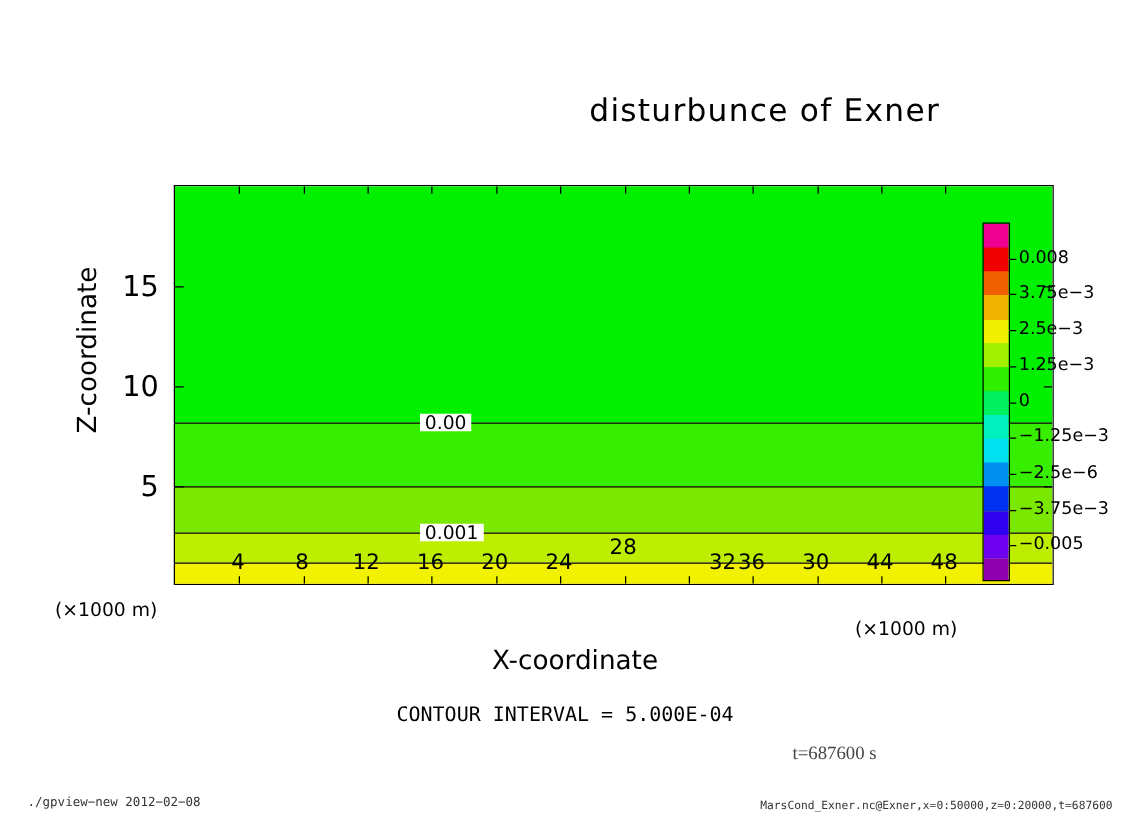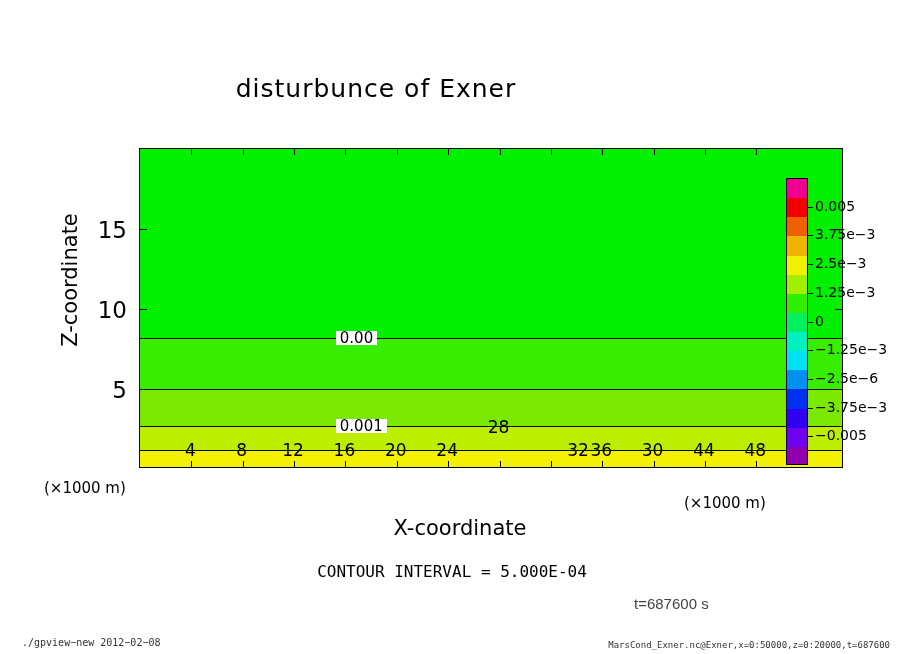--- a/index.html
+++ b/index.html
@@ -12,21 +12,21 @@
     height: 654px;
     position: relative;
     font-family: "DejaVu Sans", sans-serif;
     color: #000000;
     overflow: hidden;
   }
   .abs { position: absolute; }
 
   #title {
     left: 0; top: 74px; width: 752px;
-    text-align: center;
+    text-align: right;
     font-size: 25px;
     letter-spacing: 1px;
     font-family: "DejaVu Sans", sans-serif;
   }
 
   
   #plot-frame {
     left: 139px; top: 148px;
     width: 704px; height: 320px;
     border: 1px solid #000;
@@ -122,21 +122,21 @@
 
   #contour-interval {
     left: 0; top: 562px; width: 904px;
     text-align: center;
     font-size: 16px;
     font-family: "DejaVu Sans Mono", monospace;
   }
   #time-text {
     left: 634px; top: 595px;
     font-size: 15px;
-    font-family: Liberation Sans, sans-serif;
+    font-family: Liberation Serif, serif;
     color: #444444;
   }
   #footer-left {
     left: 22px; top: 637px;
     font-size: 10px;
     color: #333333;
     font-family: "DejaVu Sans Mono", monospace;
   }
   #footer-right {
     right: 14px; top: 640px;
@@ -239,21 +239,21 @@
     <div class="cb-cell" style="top: 153.067px; height: 19.6333px; background: rgb(0, 240, 192);"></div>
     <div class="cb-cell" style="top: 172.2px; height: 19.6333px; background: rgb(0, 224, 240);"></div>
     <div class="cb-cell" style="top: 191.333px; height: 19.6333px; background: rgb(0, 144, 240);"></div>
     <div class="cb-cell" style="top: 210.467px; height: 19.6333px; background: rgb(0, 48, 240);"></div>
     <div class="cb-cell" style="top: 229.6px; height: 19.6333px; background: rgb(48, 0, 240);"></div>
     <div class="cb-cell" style="top: 248.733px; height: 19.6333px; background: rgb(112, 0, 240);"></div>
     <div class="cb-cell" style="top: 267.867px; height: 19.6333px; background: rgb(144, 0, 176);"></div>
   </div>
 <div id="colorbar-annotations">
     <div class="cb-tick" style="top: 206.7px;"></div>
-    <div class="cb-label" style="top: 197.7px;">0.005</div>
+    <div class="cb-label" style="top: 197.7px;">0.008</div>
     <div class="cb-tick" style="top: 235.4px;"></div>
     <div class="cb-label" style="top: 226.4px;">3.75e−3</div>
     <div class="cb-tick" style="top: 264.1px;"></div>
     <div class="cb-label" style="top: 255.1px;">2.5e−3</div>
     <div class="cb-tick" style="top: 292.8px;"></div>
     <div class="cb-label" style="top: 283.8px;">1.25e−3</div>
     <div class="cb-tick" style="top: 321.5px;"></div>
     <div class="cb-label" style="top: 312.5px;">0</div>
     <div class="cb-tick" style="top: 350.2px;"></div>
     <div class="cb-label" style="top: 341.2px;">−1.25e−3</div>
@@ -267,21 +267,21 @@
 
 <div class="abs" id="footer-left">./gpview−new  2012−02−08</div>
 <div class="abs" id="footer-right">MarsCond_Exner.nc@Exner,x=0:50000,z=0:20000,t=687600</div>
 
 <div class="xtick-label" style="left: 170.36px; top: 440px;">4</div>
 <div class="xtick-label" style="left: 221.72px; top: 440px;">8</div>
 <div class="xtick-label" style="left: 273.08px; top: 440px;">12</div>
 <div class="xtick-label" style="left: 324.44px; top: 440px;">16</div>
 <div class="xtick-label" style="left: 375.8px; top: 440px;">20</div>
 <div class="xtick-label" style="left: 427.16px; top: 440px;">24</div>
-<div class="xtick-label" style="left: 478.52px; top: 417px;">28</div>
+<div class="xtick-label" style="left: 478.52px; top: 428px;">28</div>
 <div class="xtick-label" style="left: 558px; top: 440px;">32</div>
 <div class="xtick-label" style="left: 581.24px; top: 440px;">36</div>
 <div class="xtick-label" style="left: 632.6px; top: 440px;">30</div>
 <div class="xtick-label" style="left: 683.96px; top: 440px;">44</div>
 <div class="xtick-label" style="left: 735.32px; top: 440px;">48</div>
 <div class="ytick-label" style="left: 87px; top: 377px;">5</div>
 <div class="ytick-label" style="left: 87px; top: 297px;">10</div>
 <div class="ytick-label" style="left: 87px; top: 217px;">15</div>
 
 </body></html>

